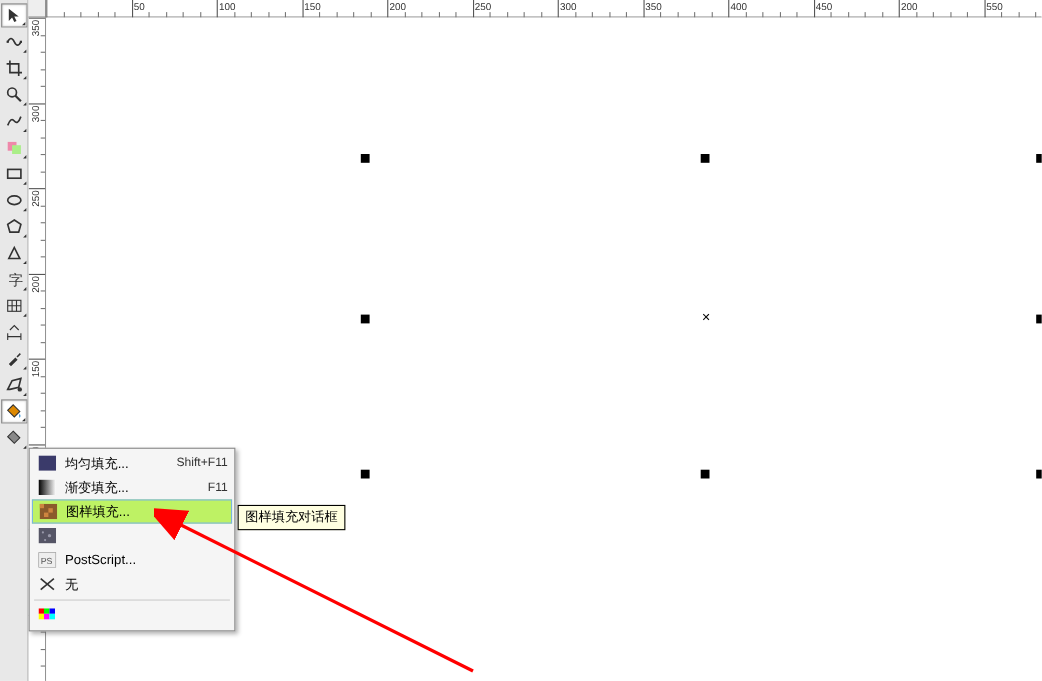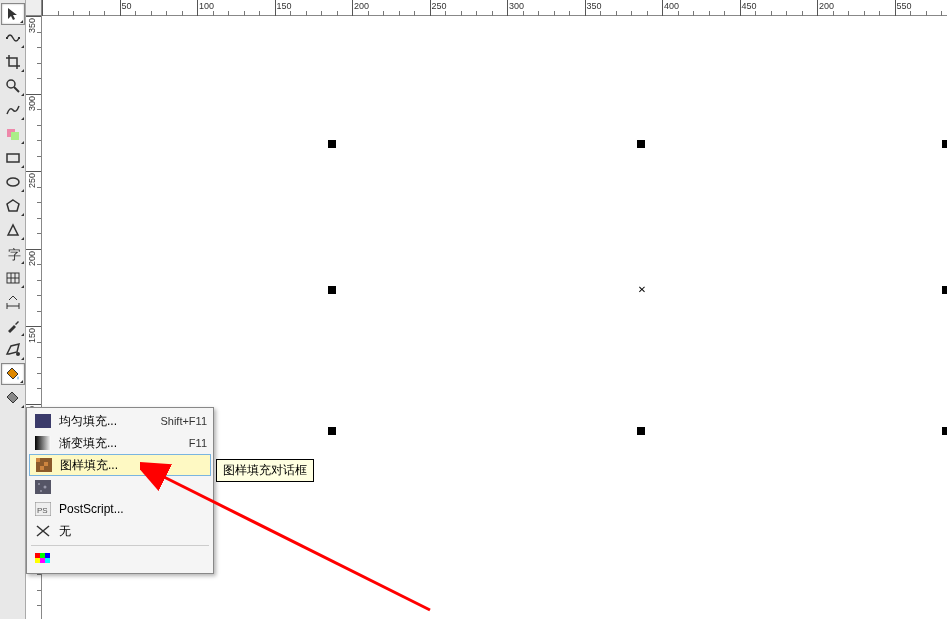--- a/index.html
+++ b/index.html
@@ -167,21 +167,21 @@
     }
     .menu-item {
       display: flex;
       align-items: center;
       height: 22px;
       padding: 0 4px;
       cursor: pointer;
       justify-content: space-between;
     }
     .menu-item.highlighted {
-      background: #fef9c3;
+      background: #bef264;
       border: 1px solid #7ab5e0;
       height: 22px;
     }
     .menu-icon {
       width: 20px;
       height: 16px;
       margin-right: 6px;
       display: flex;
       align-items: center;
       justify-content: center;

